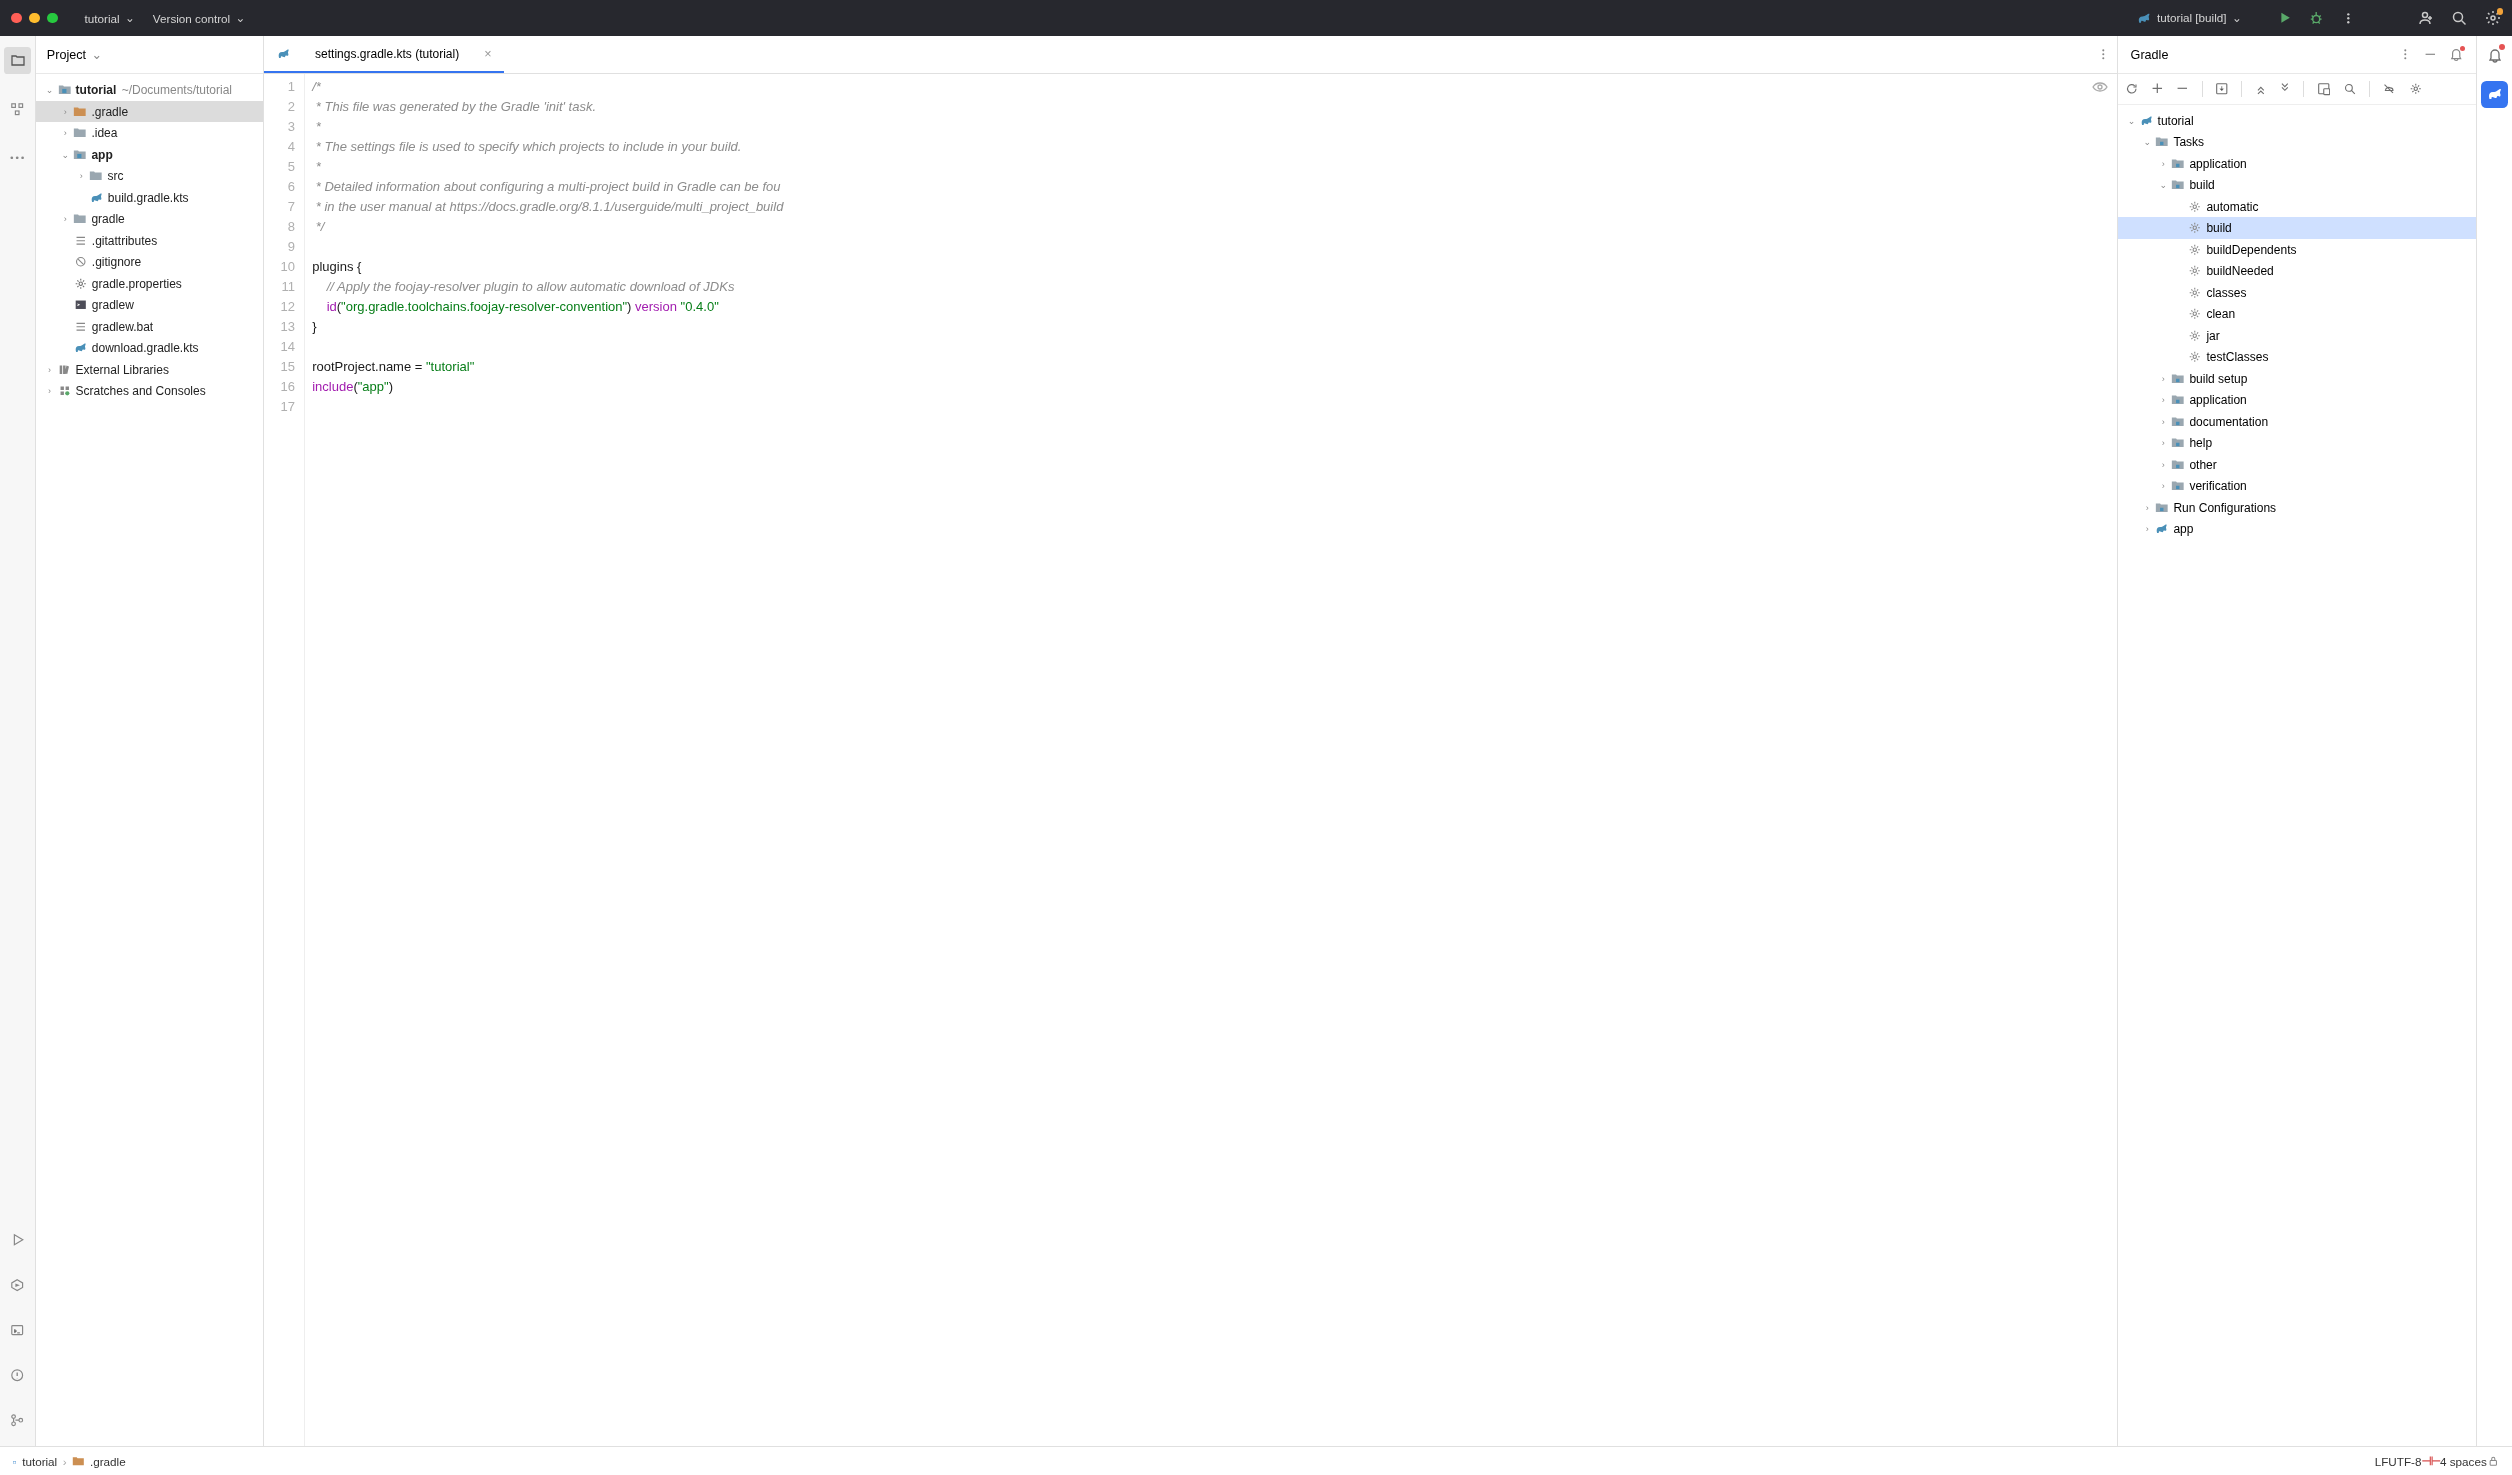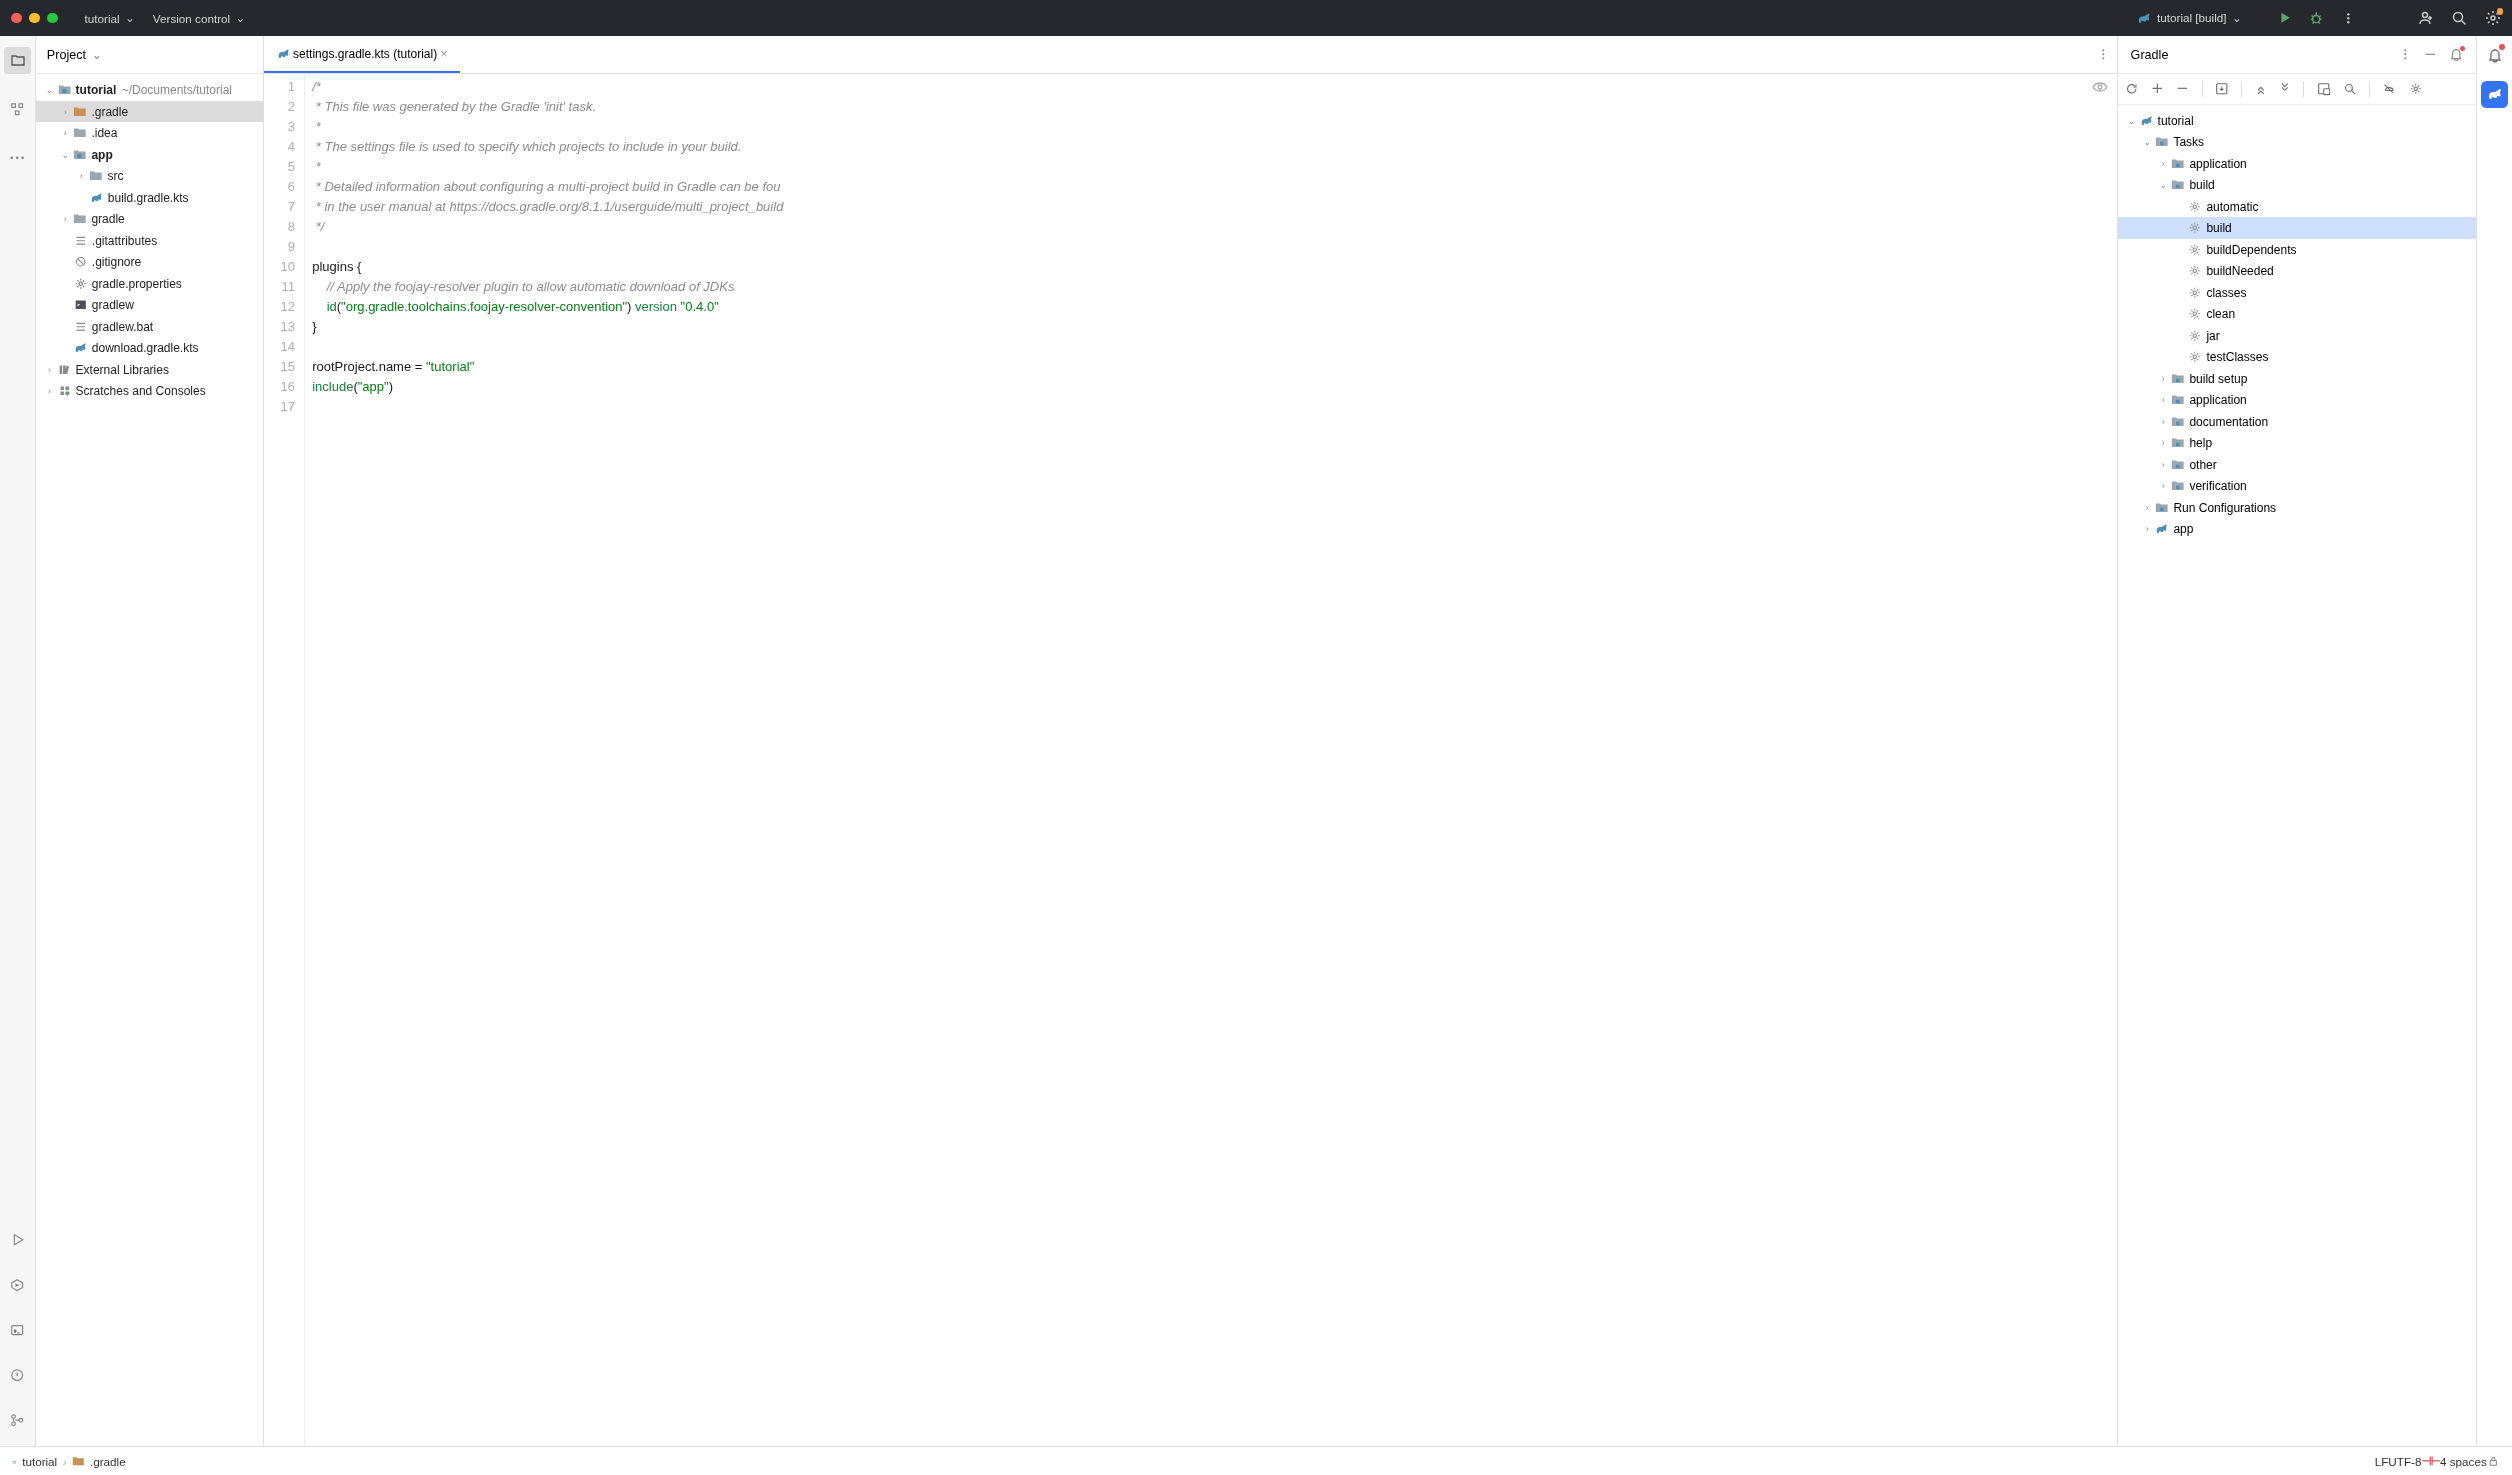--- a/index.html
+++ b/index.html
@@ -25,29 +25,29 @@
 .panel-head .chev { margin-left: 5.4px; color: #888; }
 .tree { padding: 5.4px 0; font-size: 12px; color: #222; overflow: auto; }
 .row { display: flex; align-items: center; height: 21.5px; padding: 0 5.4px; cursor: pointer; white-space: nowrap; }
 .row.sel { background: #dcdcdc; }
 .row .tg { width: 12.6px; text-align: center; color: #888; font-size: 9px; flex-shrink: 0; }
 .row .ic { margin: 0 4.5px 0 1.8px; flex-shrink: 0; }
 .muted { color: #888; margin-left: 5.4px; }
 .bold { font-weight: 600; }
 .editor-area { flex: 1; display: flex; flex-direction: column; min-width: 0; }
 .tabs { height: 38px; border-bottom: 0.9px solid #e0e0e0; display: flex; align-items: stretch; position: relative; }
-.tab { display: flex; align-items: center; padding: 0 12.6px; gap: 3px; font-size: 12px; border-bottom: 2.7px solid #3574f0; cursor: pointer; }
+.tab { display: flex; align-items: center; padding: 0 12.6px; gap: 25px; font-size: 12px; border-bottom: 2.7px solid #3574f0; cursor: pointer; }
 .tab .close { color: #999; font-size: 12.6px; }
 .tab-more { position: absolute; right: 7.2px; top: 0; bottom: 0; display: flex; align-items: center; color: #888; cursor: pointer; }
 .editor { flex: 1; display: flex; font-family: "JetBrains Mono", "Menlo", monospace; font-size: 13px; line-height: 20px; overflow: hidden; position: relative; }
 .gutter { width: 41px; text-align: right; color: #b0b0b0; padding: 2.7px 9px 2.7px 0; border-right: 0.9px solid #eee; user-select: none; }
 .code { padding: 2.7px 0 2.7px 7.2px; flex: 1; white-space: pre; color: #1b1b1b; }
 .code .cm { color: #8c8c8c; font-style: italic; }
 .code .str { color: #067d17; }
-.code .fn { color: #15803d; }
+.code .fn { color: #a21caf; }
 .cur-line { position: absolute; left: 41px; right: 0; height: 20px; background: #ebf4fe; z-index: -1; }
 .eye { position: absolute; top: 5.4px; right: 9px; color: #aaa; }
 .gradle { width: 359px; border-left: 0.9px solid #e0e0e0; display: flex; flex-direction: column; }
 .gradle-head { height: 38px; display: flex; align-items: center; padding: 0 12.6px; font-size: 12.6px; font-weight: 500; border-bottom: 0.9px solid #e8e8e8; }
 .gradle-head .spacer { flex: 1; }
 .gradle-head .ib { color: #888; margin-left: 12.6px; cursor: pointer; display: flex; position: relative; }
 .dot-badge { position: absolute; top: -1.8px; right: -1.8px; width: 5.4px; height: 5.4px; background: #e55353; border-radius: 50%; }
 .gradle-tb { height: 30.5px; border-bottom: 0.9px solid #eee; display: flex; align-items: center; padding: 0 7.2px; gap: 12.6px; color: #6e6e6e; }
 .gradle-tb .sep { width: 0.9px; height: 16px; background: #ddd; }
 .gtree { padding: 5.4px 0; font-size: 12px; overflow: auto; flex: 1; }

